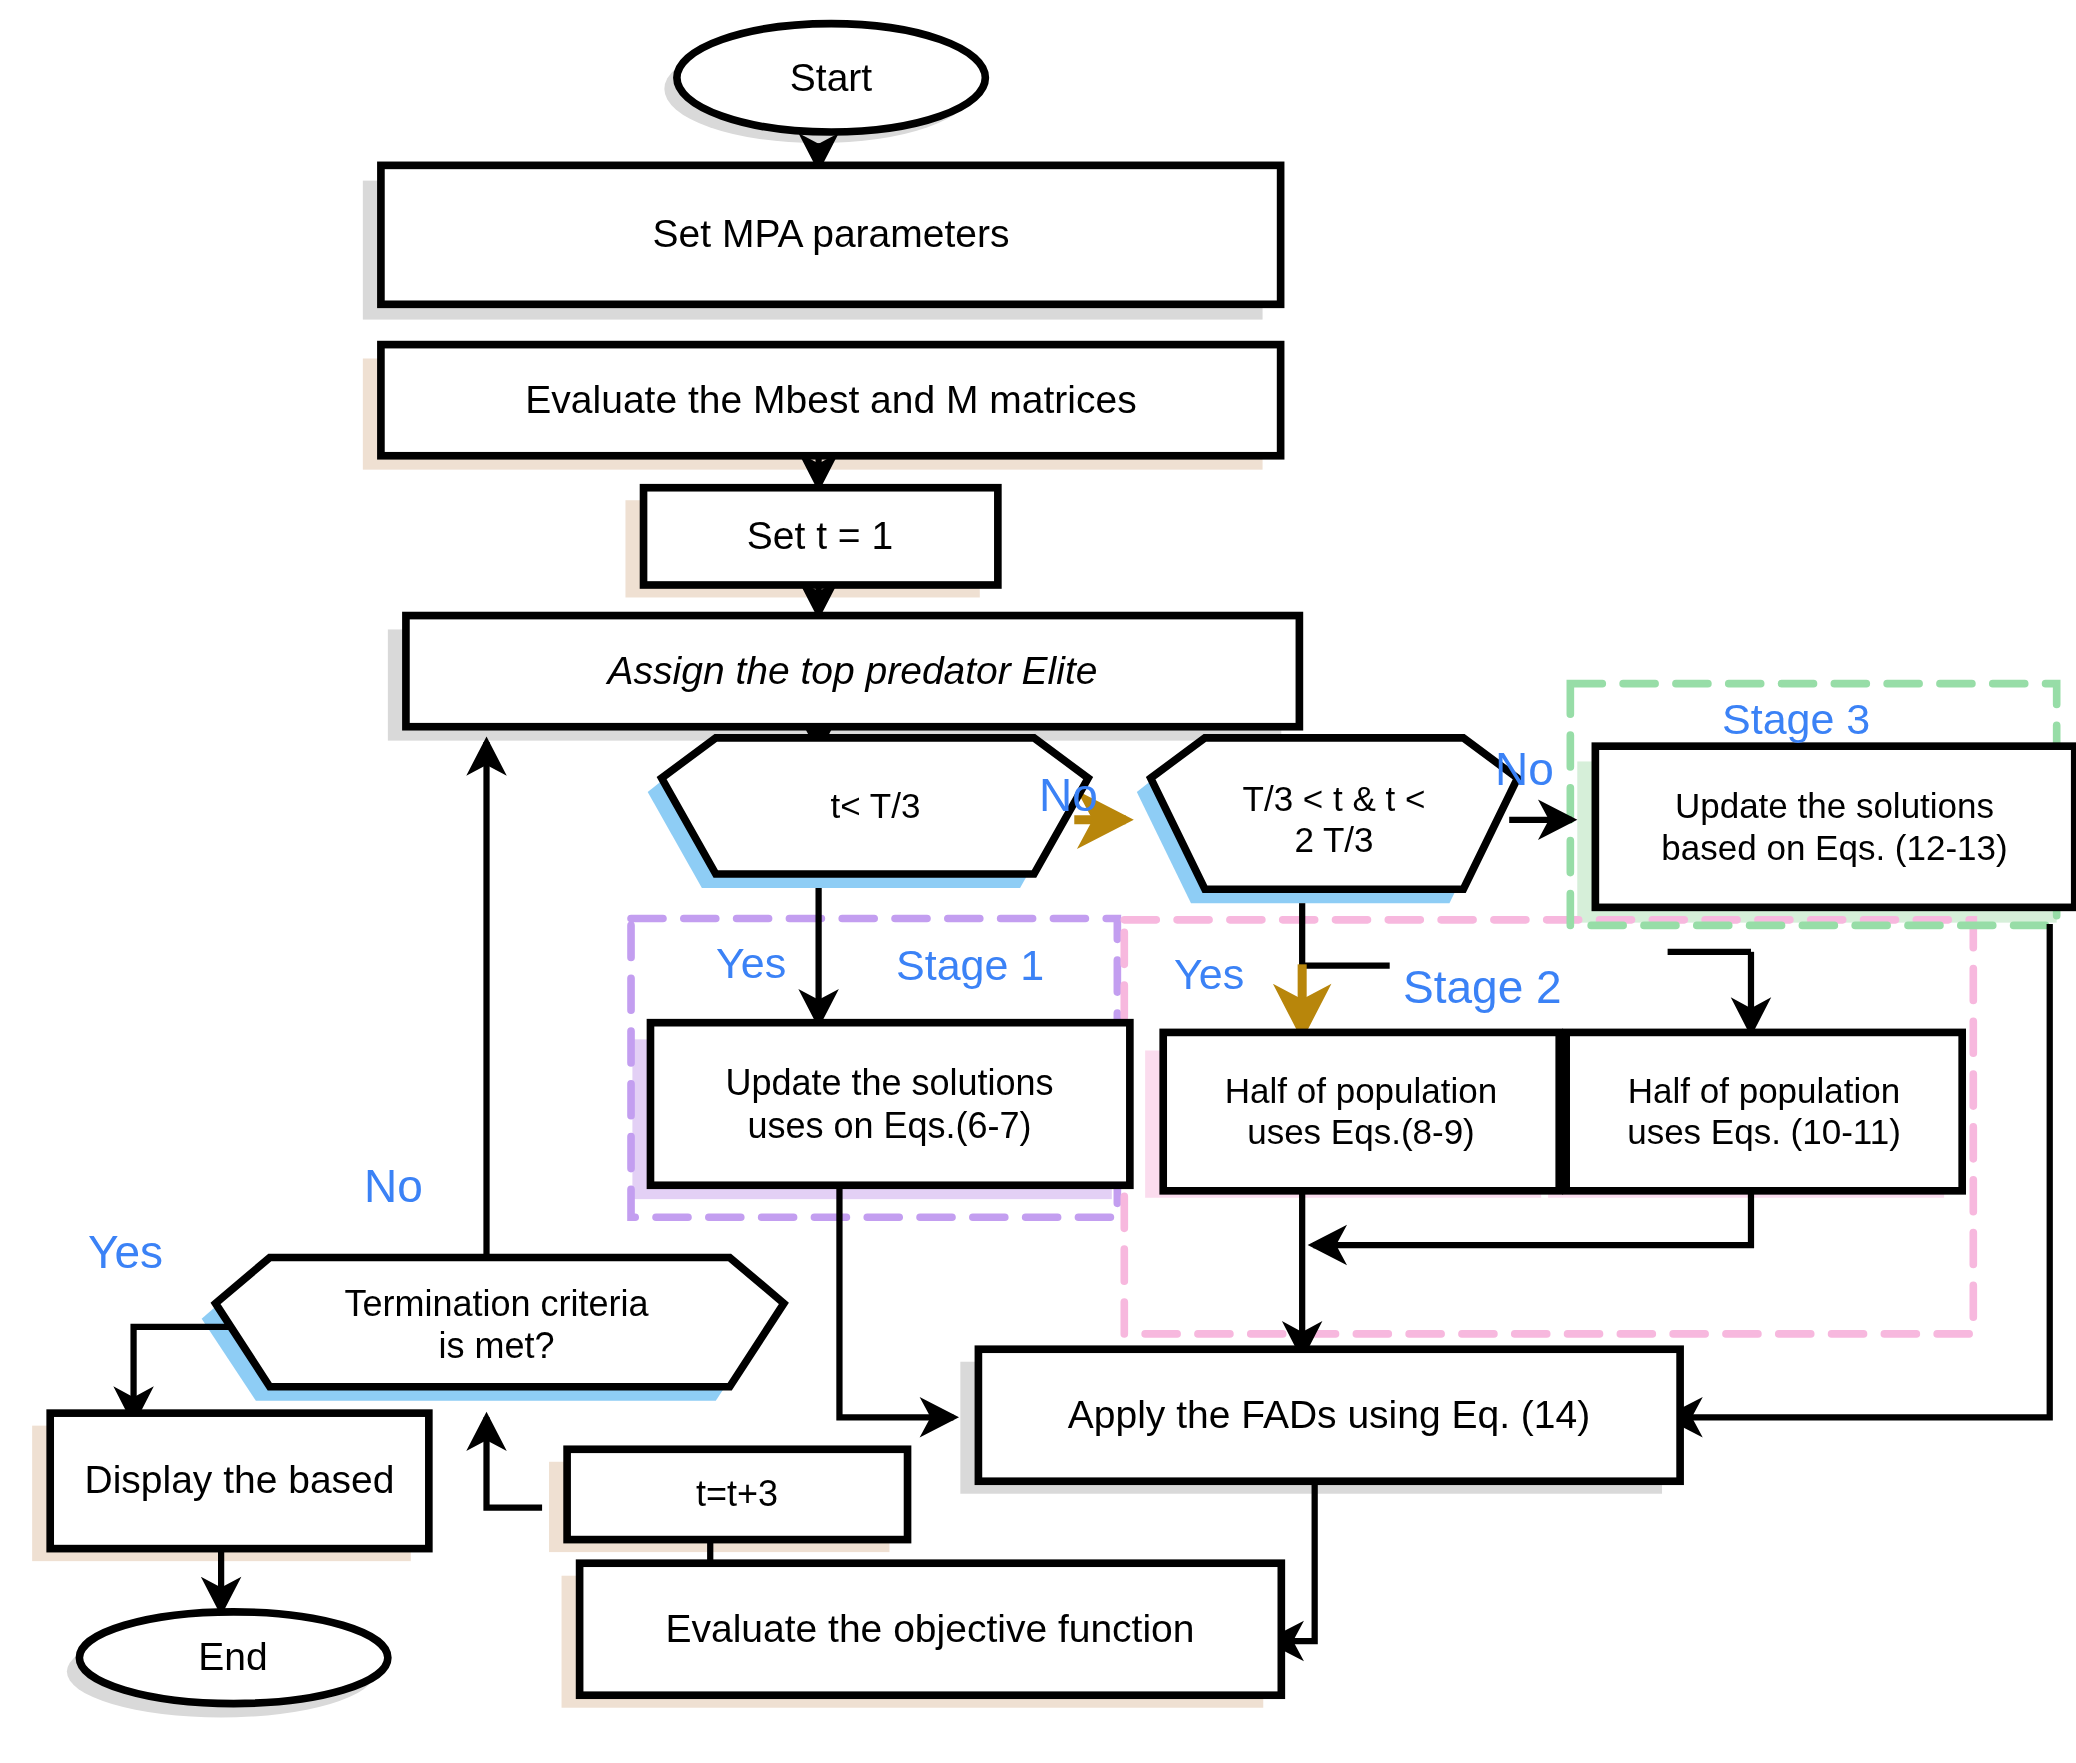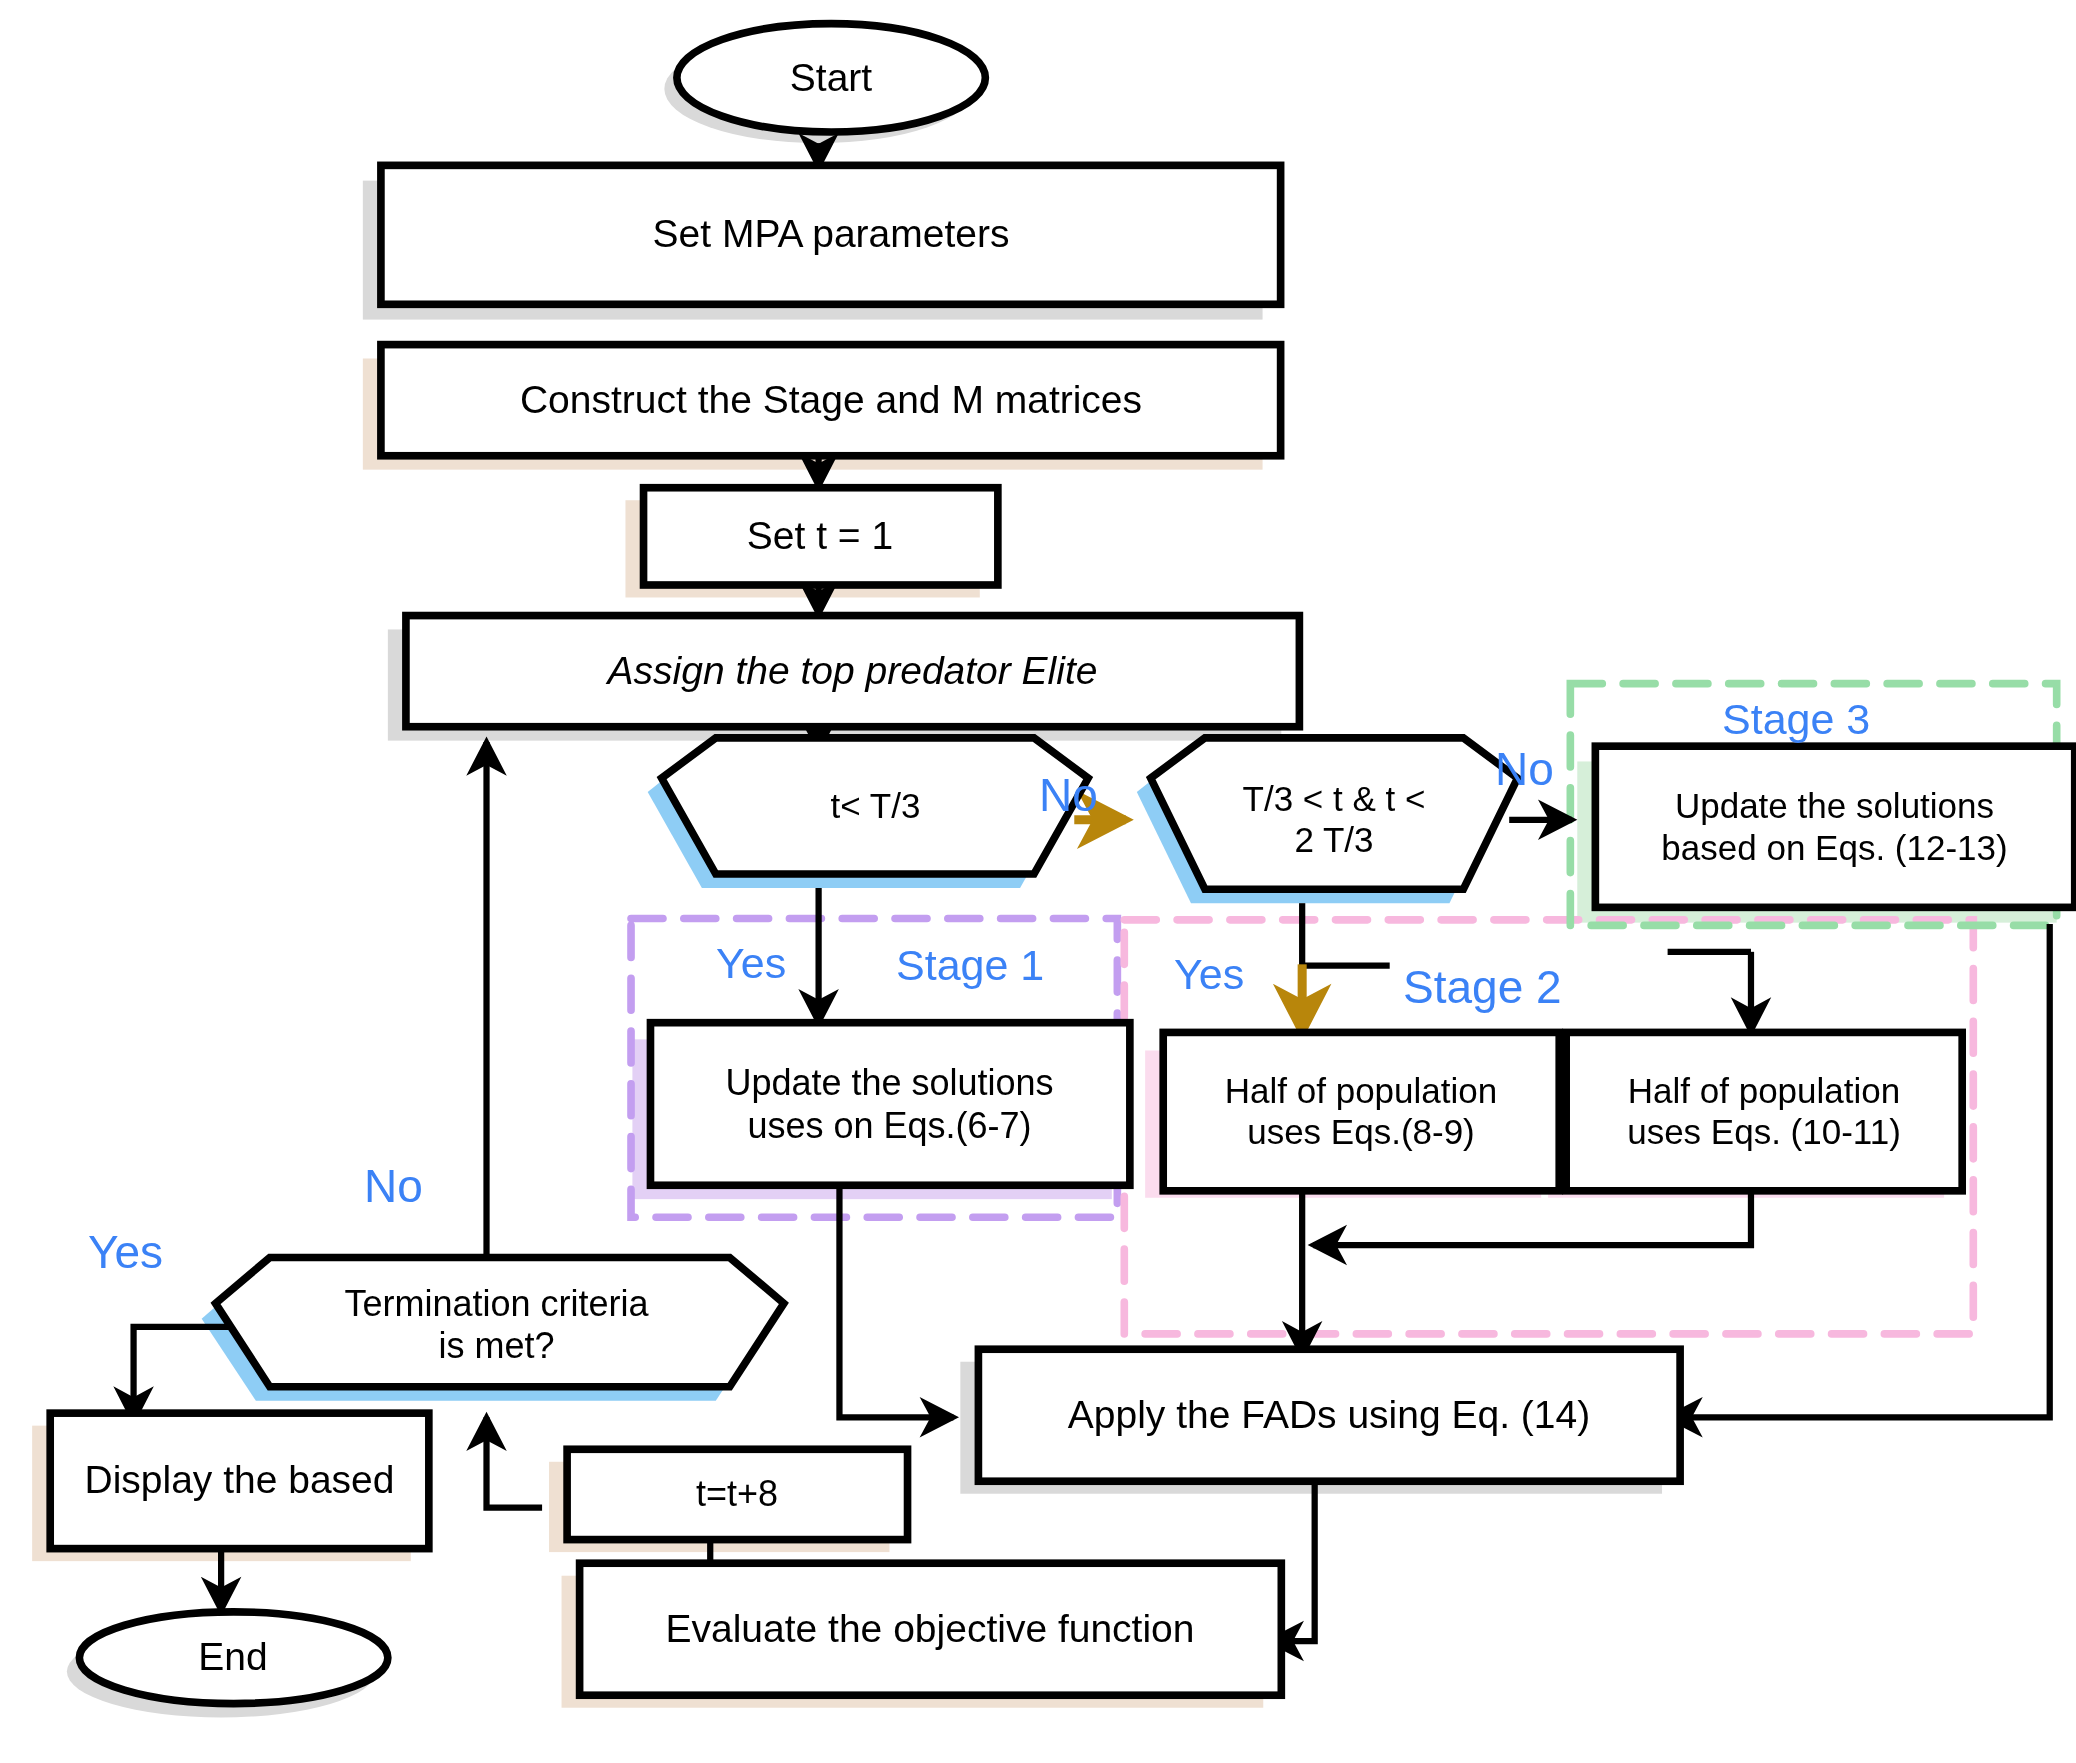--- a/index.html
+++ b/index.html
@@ -122,21 +122,21 @@
       <rect x="816" y="2086" width="490" height="130"></rect>
       <rect x="72" y="2034" width="545" height="195"></rect>
       <ellipse cx="336" cy="2386" rx="222" ry="66"></ellipse>
     </g>
   </svg>
 
   <div class="nodetext" style="left:677px;top:42px;width:308px;height:72px;font-size:39px;">Start</div>
 
   <div class="nodetext" style="left:381px;top:165px;width:900px;height:139px;font-size:39px;">Set MPA parameters</div>
 
-  <div class="nodetext" style="left:381px;top:345px;width:900px;height:111px;font-size:39px;">Construct the Stage and M matrices</div>
+  <div class="nodetext" style="left:381px;top:345px;width:900px;height:111px;font-size:39px;">Evaluate the Mbest and M matrices</div>
 
   <div class="nodetext" style="left:643px;top:488px;width:354px;height:97px;font-size:39px;">Set t = 1</div>
 
   <div class="nodetext" style="left:406px;top:616px;width:893px;height:111px;font-size:39px;font-style:italic;">Assign the top predator Elite</div>
 
   <div class="nodetext" style="left:681px;top:778px;width:389px;height:56px;font-size:35px;">t&lt; T/3</div>
 
   <div class="nodetext" style="left:1174px;top:760px;width:320px;height:118px;font-size:35px;">T/3 &lt; t &amp; t &lt;
 2 T/3</div>
 
@@ -152,21 +152,21 @@
   <div class="nodetext" style="left:1566px;top:1032px;width:396px;height:158px;font-size:35px;">Half of population
 uses Eqs. (10-11)</div>
 
   <div class="nodetext" style="left:1595px;top:746px;width:479px;height:161px;font-size:35px;">Update the solutions
 based on Eqs. (12-13)</div>
 
   <div class="nodetext" style="left:978px;top:1349px;width:702px;height:132px;font-size:39px;">Apply the FADs using Eq. (14)</div>
 
   <div class="nodetext" style="left:579px;top:1563px;width:702px;height:132px;font-size:39px;">Evaluate the objective function</div>
 
-  <div class="nodetext" style="left:567px;top:1449px;width:340px;height:90px;font-size:36px;">t=t+8</div>
+  <div class="nodetext" style="left:567px;top:1449px;width:340px;height:90px;font-size:36px;">t=t+3</div>
 
   <div class="nodetext" style="left:50px;top:1413px;width:379px;height:135px;font-size:39px;">Display the based</div>
 
   <div class="nodetext" style="left:79px;top:1621px;width:308px;height:72px;font-size:39px;">End</div>
 
   <div class="lbl" style="left:896px;top:941px;font-size:43px;">Stage 1</div>
   <div class="lbl" style="left:1403px;top:960px;font-size:46px;">Stage 2</div>
   <div class="lbl" style="left:1722px;top:695px;font-size:43px;">Stage 3</div>
 
   <div class="lbl" style="left:1039px;top:768px;font-size:46px;">No</div>

